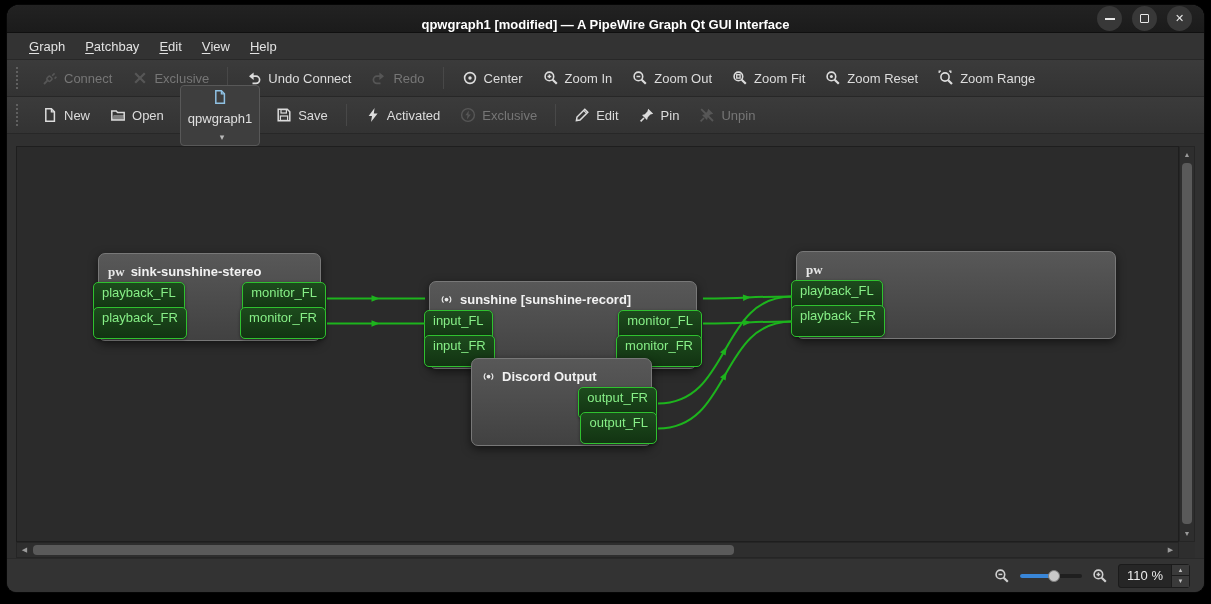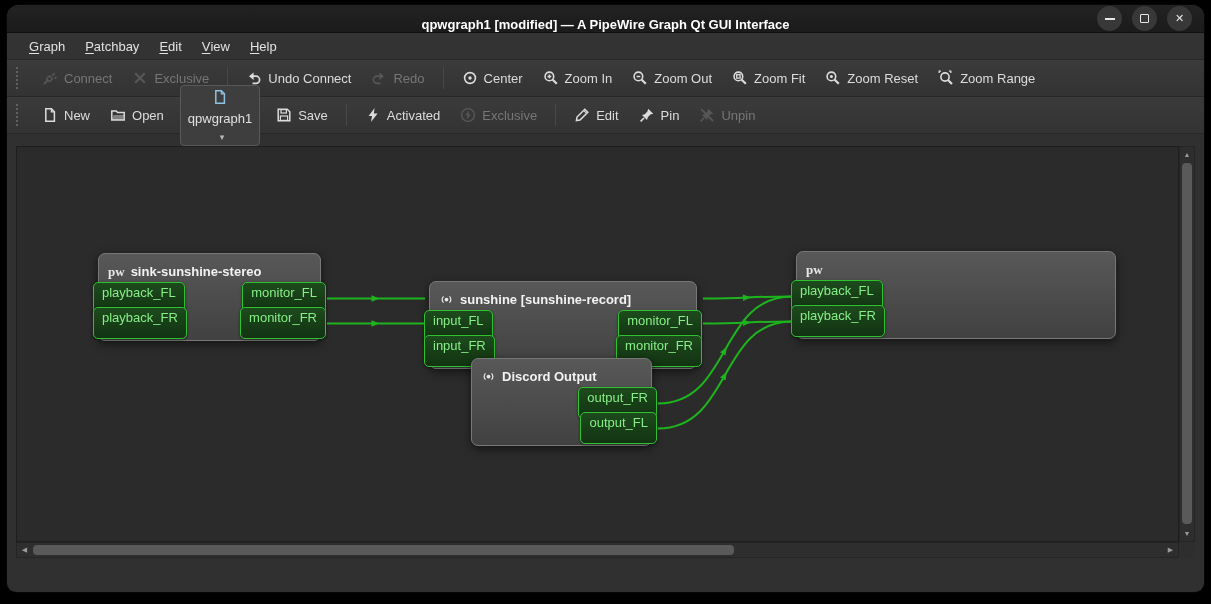--- a/index.html
+++ b/index.html
@@ -489,14 +489,38 @@
     <div class="hscroll">
       <div class="sbtn">◀</div>
       <div class="track">
           <div class="hthumb"></div>
         </div>
       <div class="sbtn">▶</div>
     </div>
     <div class="scorner"></div>
   </div>
 
+  <div class="statusbar">
+    <span class="sic">
+        <svg viewBox="0 0 16 16">
+          <use href="#i-zoom-out"></use>
+        </svg>
+      </span>
+    <div class="slider">
+      <div class="groove"></div>
+      <div class="fillbar" id="zoom-fill" style="width: 55%;"></div>
+      <div class="handle" id="zoom-handle" style="left: calc(55% - 6px);"></div>
+    </div>
+    <span class="sic">
+        <svg viewBox="0 0 16 16">
+          <use href="#i-zoom-in"></use>
+        </svg>
+      </span>
+    <div class="spin">
+      <span class="val">110 %</span>
+      <div class="arrows">
+        <div class="sarr">▲</div>
+        <div class="sarr">▼</div>
+      </div>
+    </div>
+  </div>
 
 </div>
 
 </body></html>

